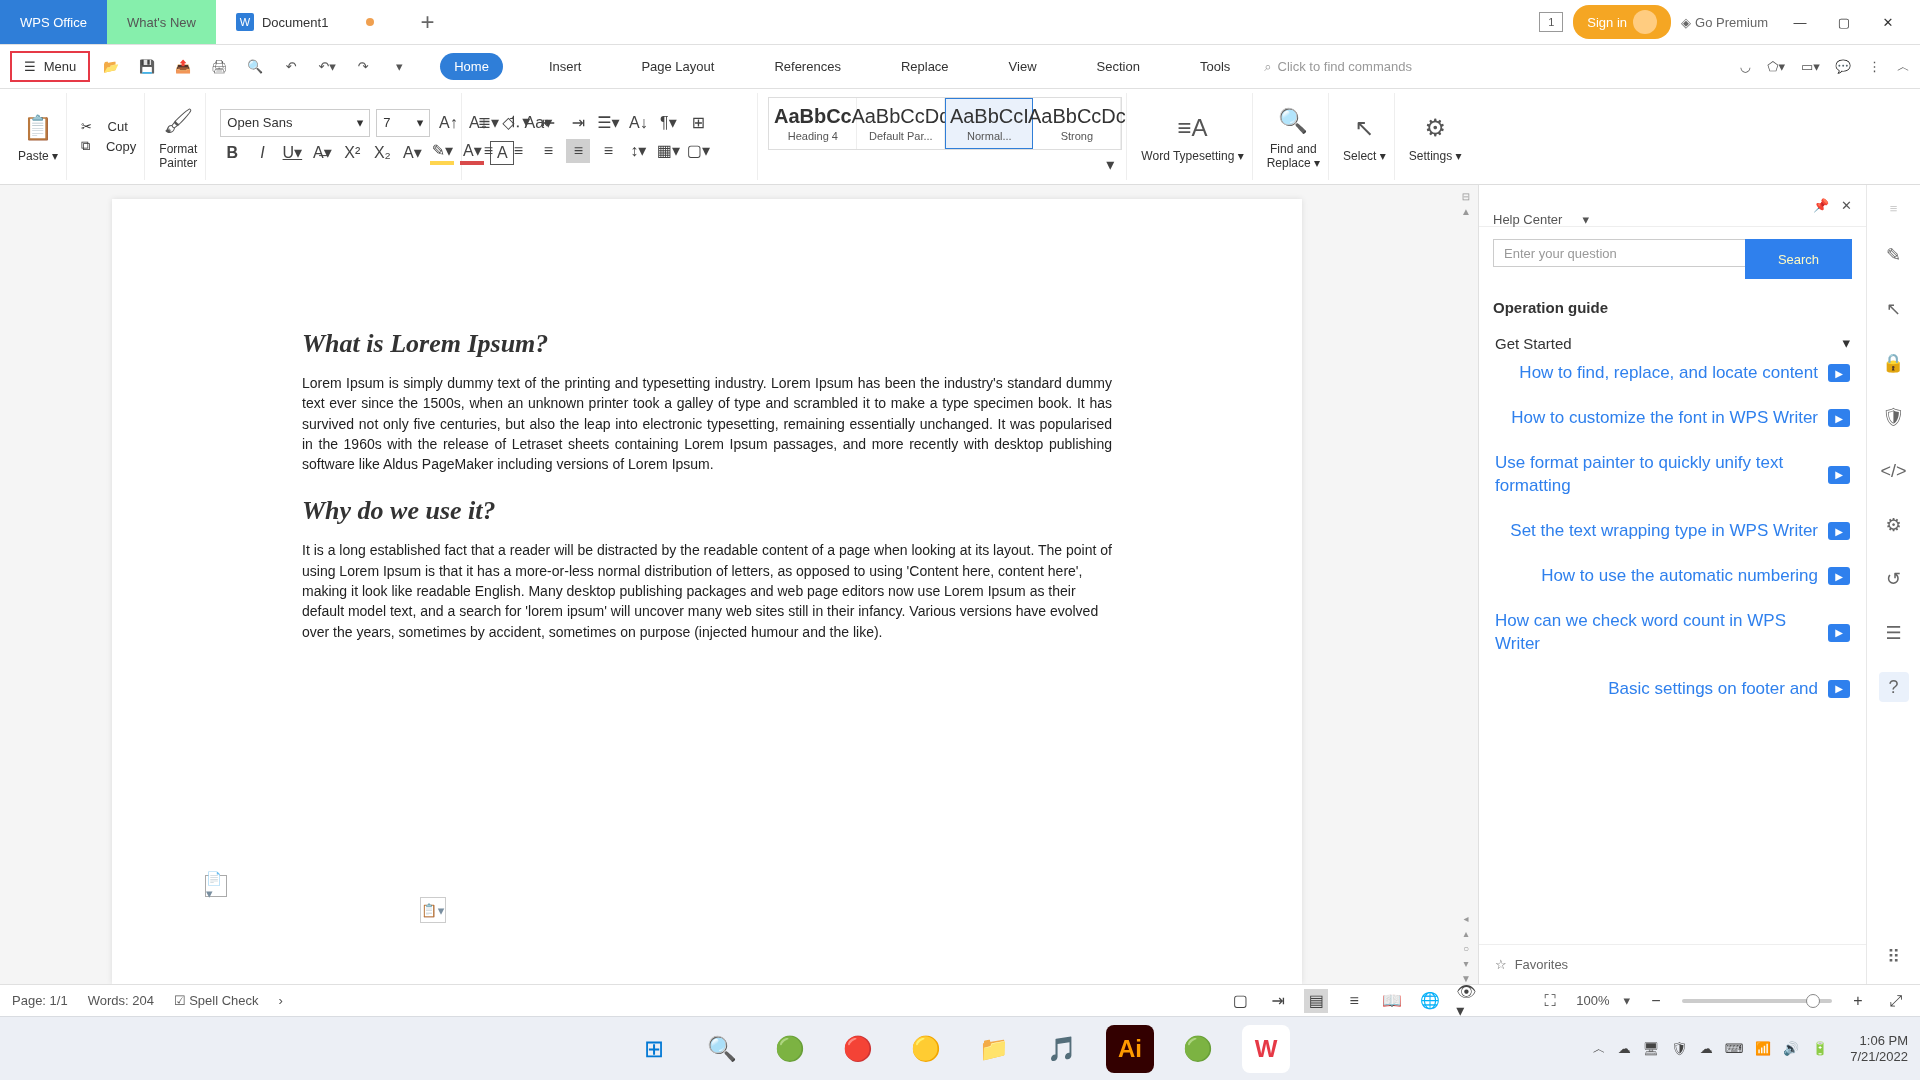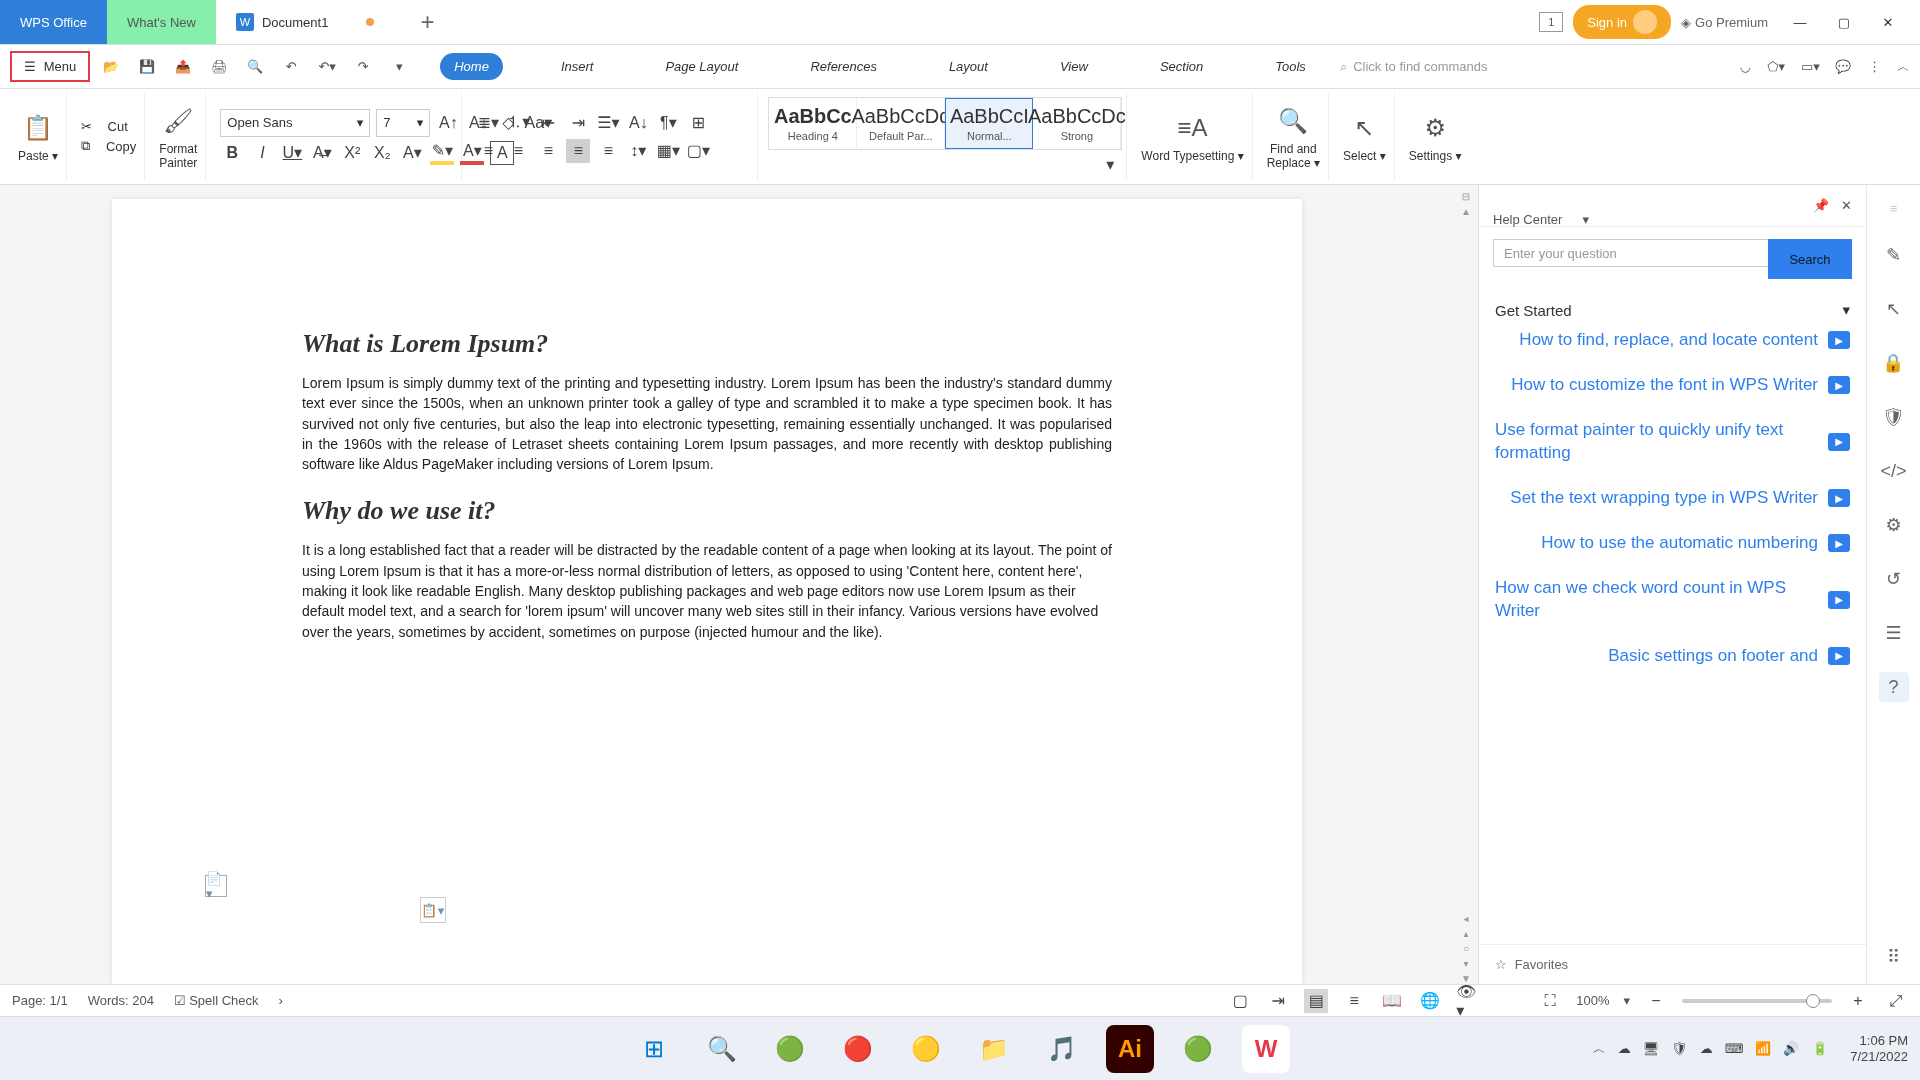--- a/index.html
+++ b/index.html
@@ -20,21 +20,21 @@
 .signin-avatar { width: 24px; height: 24px; border-radius: 50%; background: #ffcc80; }
 .go-premium { display: flex; align-items: center; gap: 4px; color: #666; cursor: pointer; }
 .win-controls { display: flex; }
 .win-btn { width: 44px; height: 45px; display: flex; align-items: center; justify-content: center; cursor: pointer; color: #333; }
 
 
 .menubar { height: 44px; background: #fff; display: flex; align-items: center; border-bottom: 1px solid #e0e0e0; padding: 0 10px; }
 .menu-btn { border: 2.5px solid #e63946; padding: 6px 12px; display: flex; align-items: center; gap: 8px; color: #333; cursor: pointer; margin-right: 10px; }
 .toolbar-quick { display: flex; align-items: center; gap: 14px; color: #555; }
 .toolbar-quick .qicon { width: 22px; height: 22px; display: flex; align-items: center; justify-content: center; cursor: pointer; }
-.ribbon-tabs { display: flex; align-items: flex-end; gap: 44px; margin-left: 30px; font-style: italic; }
+.ribbon-tabs { display: flex; align-items: flex-end; gap: 32px; margin-left: 30px; }
 .ribbon-tab { padding: 6px 14px; cursor: pointer; color: #333; }
 .ribbon-tab.active { background: #2f7ed8; color: #fff; border-radius: 16px; }
 .search-cmd { margin-left: 20px; display: flex; align-items: center; gap: 6px; color: #999; }
 .menubar-right { margin-left: auto; display: flex; align-items: center; gap: 16px; color: #555; }
 
 
 .ribbon { height: 96px; background: #fff; display: flex; align-items: center; padding: 4px 10px; border-bottom: 1px solid #ddd; gap: 6px; }
 .ribbon-group { display: flex; flex-direction: column; align-items: center; justify-content: center; padding: 0 8px; border-right: 1px solid #eee; height: 100%; gap: 4px; }
 .ribbon-group:last-child { border-right: none; }
 .ribbon-group.no-border { border-right: none; }
@@ -61,21 +61,21 @@
 .floating-badge { position: absolute; left: 205px; top: 690px; width: 22px; height: 22px; border: 1px solid #aaa; background: #fff; display: flex; align-items: center; justify-content: center; color: #7a8fa0; }
 .paste-popup { position: absolute; left: 420px; top: 712px; width: 26px; height: 26px; display: flex; align-items: center; justify-content: center; color: #7a8fa0; border: 1px solid #ccc; background: #fff;}
 
 
 .help-panel { width: 388px; background: #fff; border-left: 1px solid #e0e0e0; display: flex; flex-direction: column; }
 .hp-header { height: 42px; display: flex; align-items: center; padding: 0 14px; color: #555; justify-content: space-between; border-bottom: 1px solid #eee;}
 .hp-header-left { display:flex; align-items:flex-end; gap:20px;margin-top:28px;}
 .hp-header-right { display: flex; gap: 12px;}
 .hp-search-row { display: flex; padding: 12px 14px; gap: 0;}
 .hp-search-input { flex: 1; height: 28px; border: 1px solid #ccc; border-right: none; padding: 0 10px; color: #999; display:flex; align-items:center;}
-.hp-search-btn { width: 84px; height: 40px; background: #2f80ed; color: #0f172a; display: flex; align-items: center; justify-content: center; cursor: pointer;}
+.hp-search-btn { width: 107px; height: 40px; background: #2f80ed; color: #fef9c3; display: flex; align-items: center; justify-content: center; cursor: pointer;}
 .hp-section-title { padding: 8px 14px; font-weight: 600; color: #333; font-size: 15px;}
 .hp-getstarted { padding: 10px 16px; display: flex; justify-content: space-between; align-items: center; color: #333; font-size: 15px;}
 .hp-links { padding: 0 16px; display: flex; flex-direction: column; gap: 22px; }
 .hp-link { display: flex; justify-content: flex-end; align-items: center; gap: 10px; }
 .hp-link a { color: #2f80ed; font-size: 17px; line-height: 1.35; text-decoration: none;}
 .play-icon { width: 22px; height: 18px; background: #2f80ed; border-radius: 3px; display:flex; align-items:center; justify-content:center; color: #fff; font-size: 10px; flex-shrink: 0;}
 .hp-favs { margin-top: auto; padding: 12px 16px; border-top: 1px solid #eee; display: flex; align-items: center; gap: 8px; color: #666;}
 
 
 .right-rail { width: 54px; background: #fff; border-left: 1px solid #e8e8e8; display: flex; flex-direction: column; align-items: center; padding-top: 16px; gap: 24px; }
@@ -142,21 +142,21 @@
     <span class="qicon">↶</span>
     <span class="qicon">↶▾</span>
     <span class="qicon">↷</span>
     <span class="qicon">▾</span>
   </div>
   <div class="ribbon-tabs">
     <div class="ribbon-tab active">Home</div>
     <div class="ribbon-tab">Insert</div>
     <div class="ribbon-tab">Page Layout</div>
     <div class="ribbon-tab">References</div>
-    <div class="ribbon-tab">Layout</div>
+    <div class="ribbon-tab">Replace</div>
     <div class="ribbon-tab">View</div>
     <div class="ribbon-tab">Section</div>
     <div class="ribbon-tab">Tools</div>
   </div>
   <div class="search-cmd">
     <span>⌕</span>
     <span>Click to find commands</span>
   </div>
   <div class="menubar-right">
     <span class="qicon">◡</span>
@@ -303,20 +303,21 @@
       </div>
       <div class="hp-header-right">
         <span>📌</span>
         <span>✕</span>
       </div>
     </div>
     <div class="hp-search-row">
       <div class="hp-search-input">Enter your question</div>
       <div class="hp-search-btn">Search</div>
     </div>
+    <div class="hp-section-title">Operation guide</div>
     <div class="hp-getstarted">
       <span>Get Started</span>
         <span>▾</span>
     </div>
     <div class="hp-links">
       <div class="hp-link">
           <a>How to find, replace, and locate content</a>
           <span class="play-icon">▶</span>
         </div>
       <div class="hp-link">

